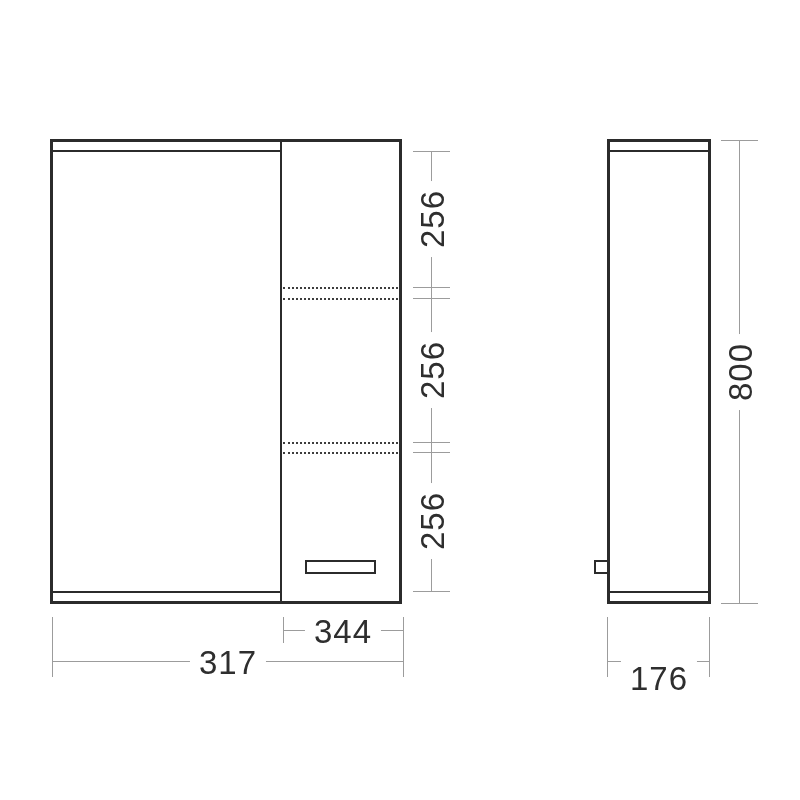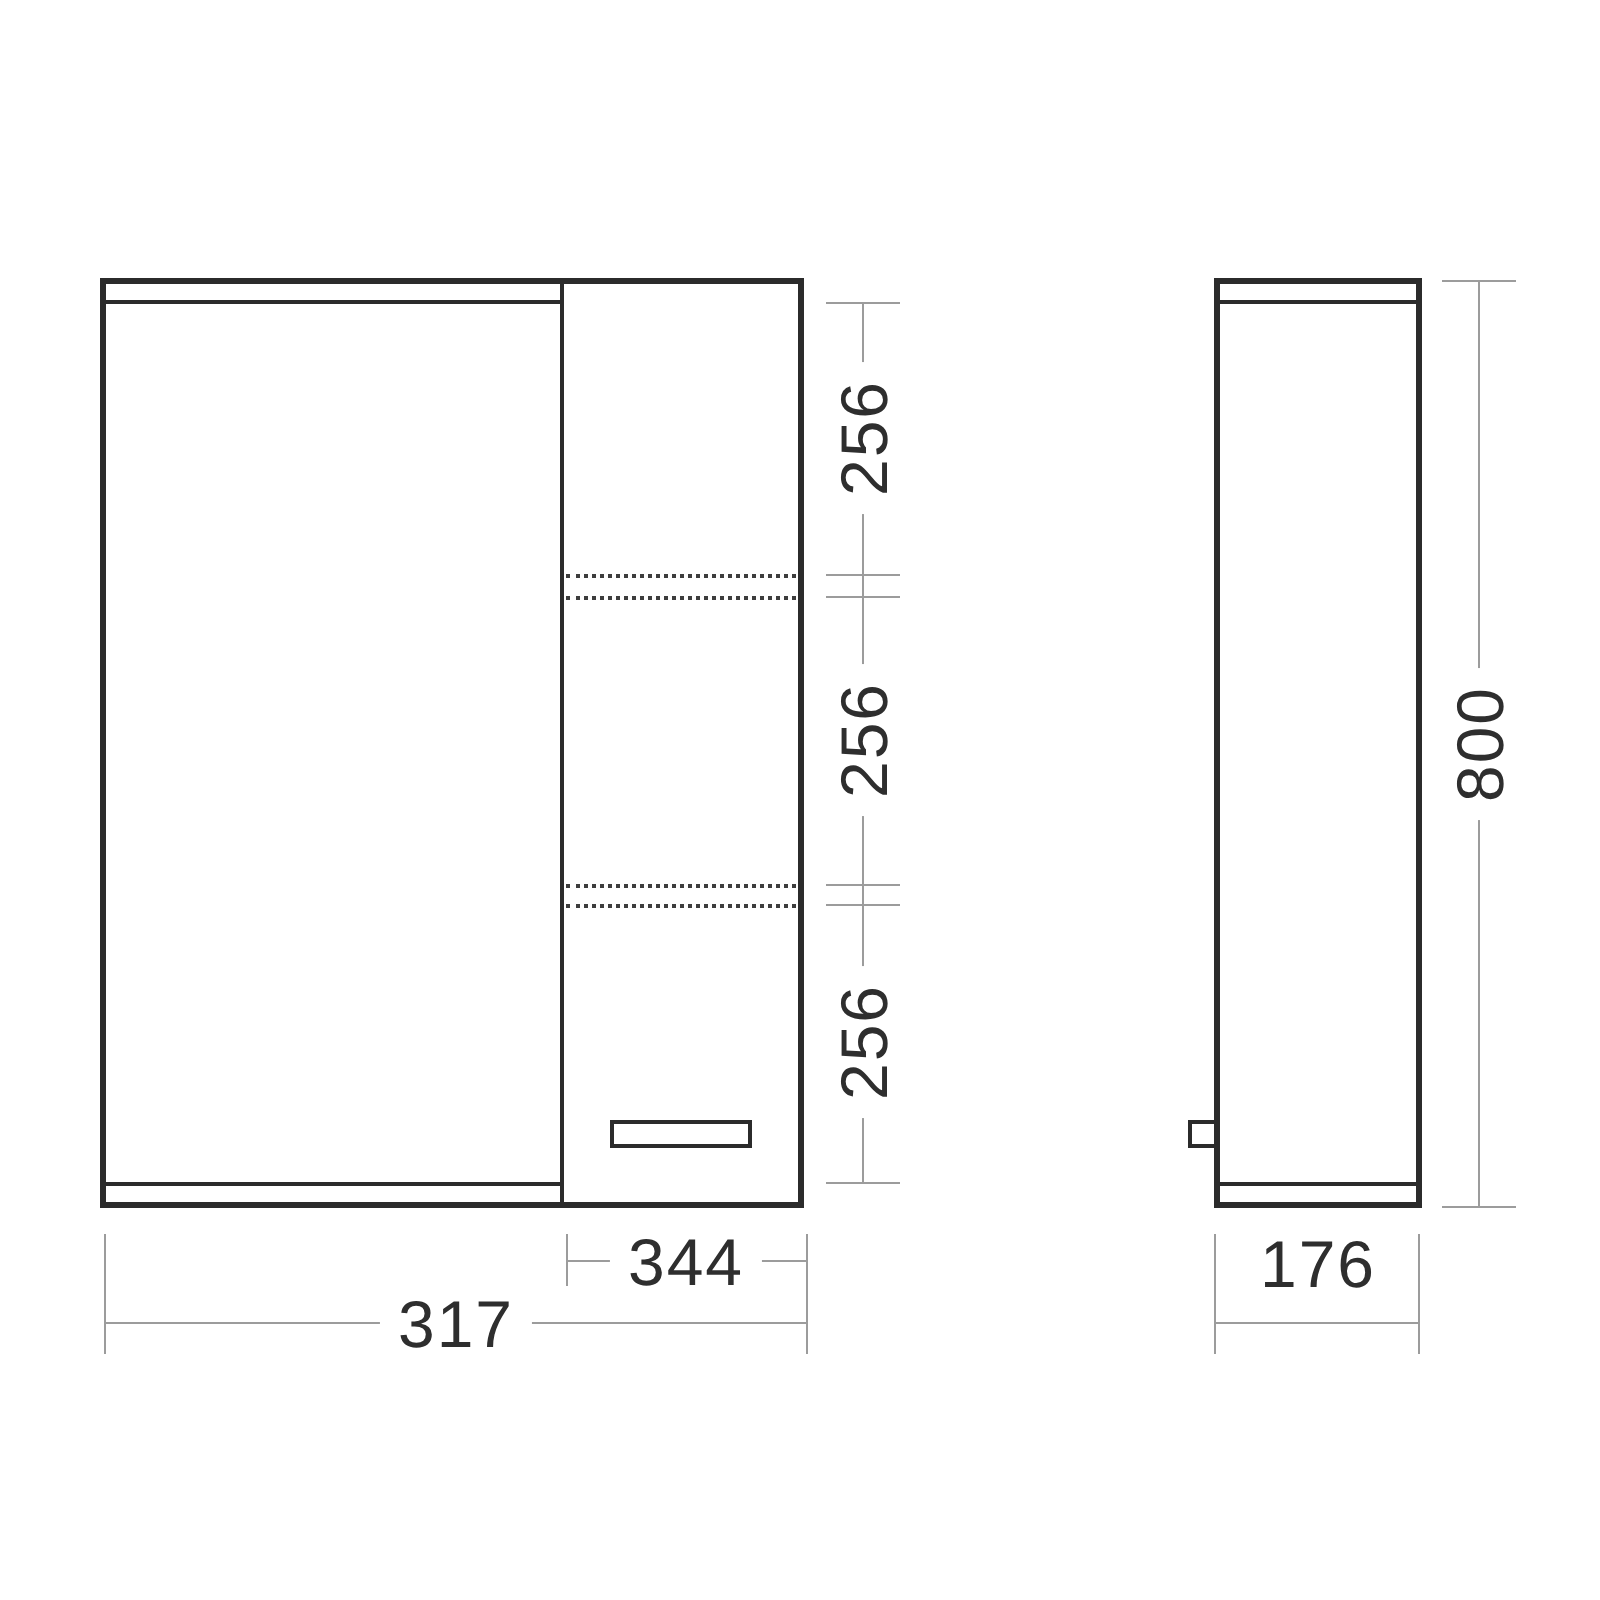--- a/index.html
+++ b/index.html
@@ -105,15 +105,15 @@
   <div class="ln" style="left:610px; top:591px; width:98px; height:2px;"></div>
 
   <div class="dim" style="left:739px; top:140px; width:1px; height:464px;"></div>
   <div class="dim" style="left:721px; top:140px; width:37px; height:1px;"></div>
   <div class="dim" style="left:721px; top:603px; width:37px; height:1px;"></div>
   <div class="dimlabel rot" style="left:740px; top:372px;">800</div>
 
   <div class="dim" style="left:607px; top:617px; width:1px; height:60px;"></div>
   <div class="dim" style="left:709px; top:617px; width:1px; height:60px;"></div>
   <div class="dim" style="left:607px; top:661px; width:103px; height:1px;"></div>
-  <div class="dimlabel" style="left:659px; top:632px;">176</div>
+  <div class="dimlabel" style="left:659px; top:678px;">176</div>
 
 </div>
 
 </body></html>

